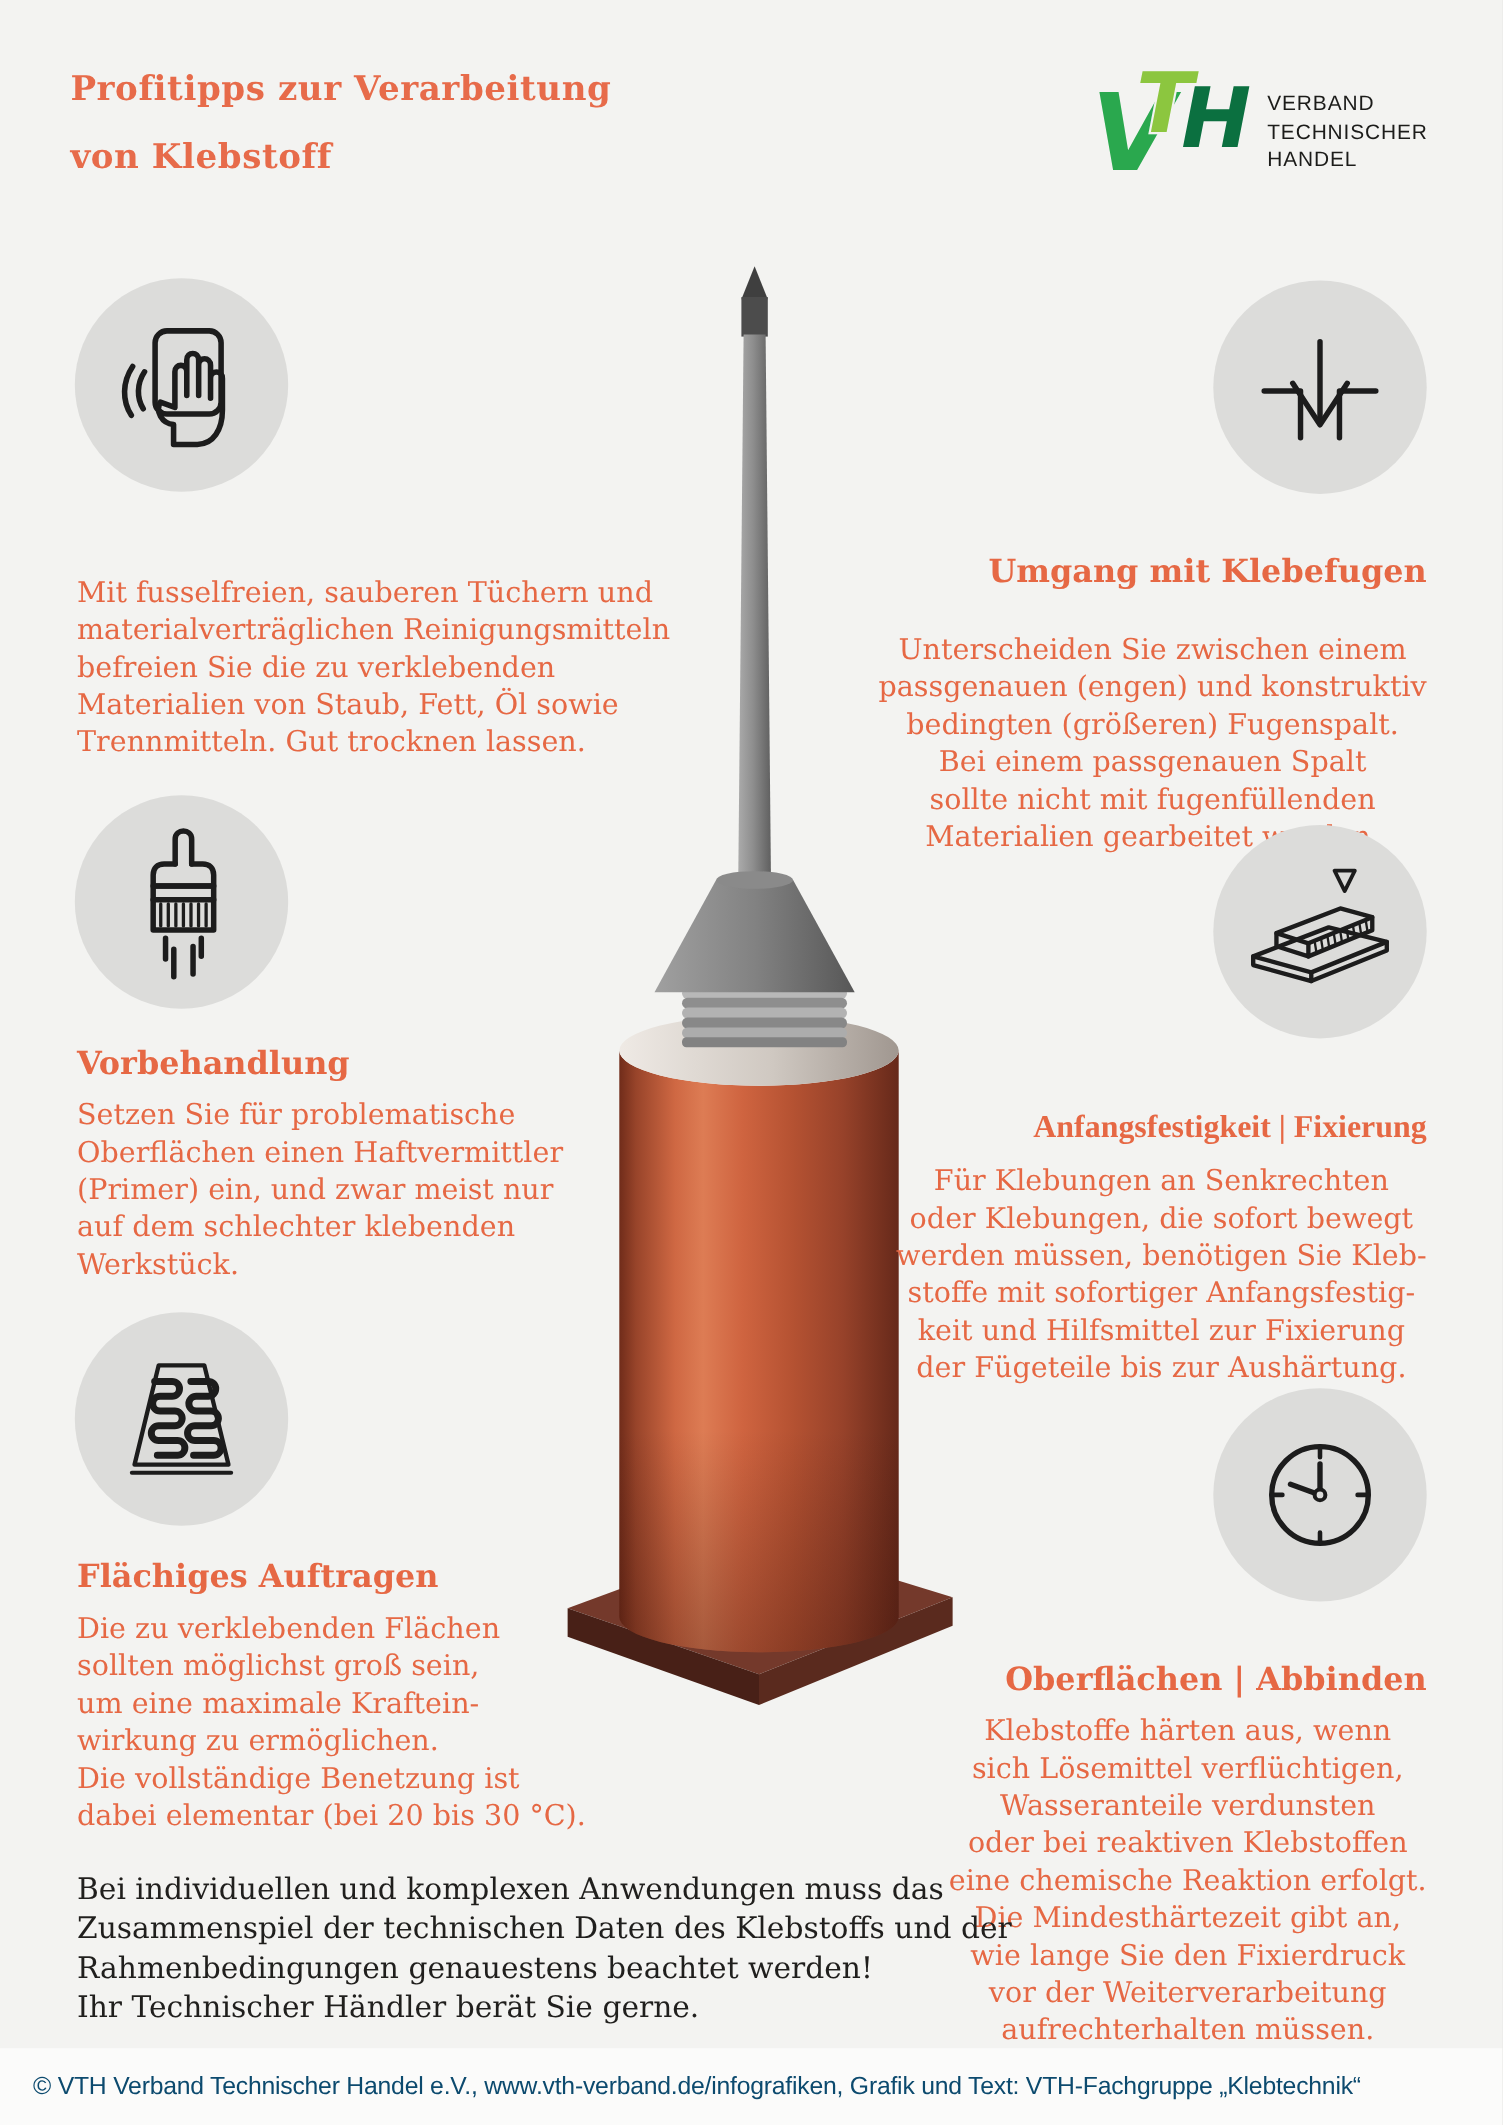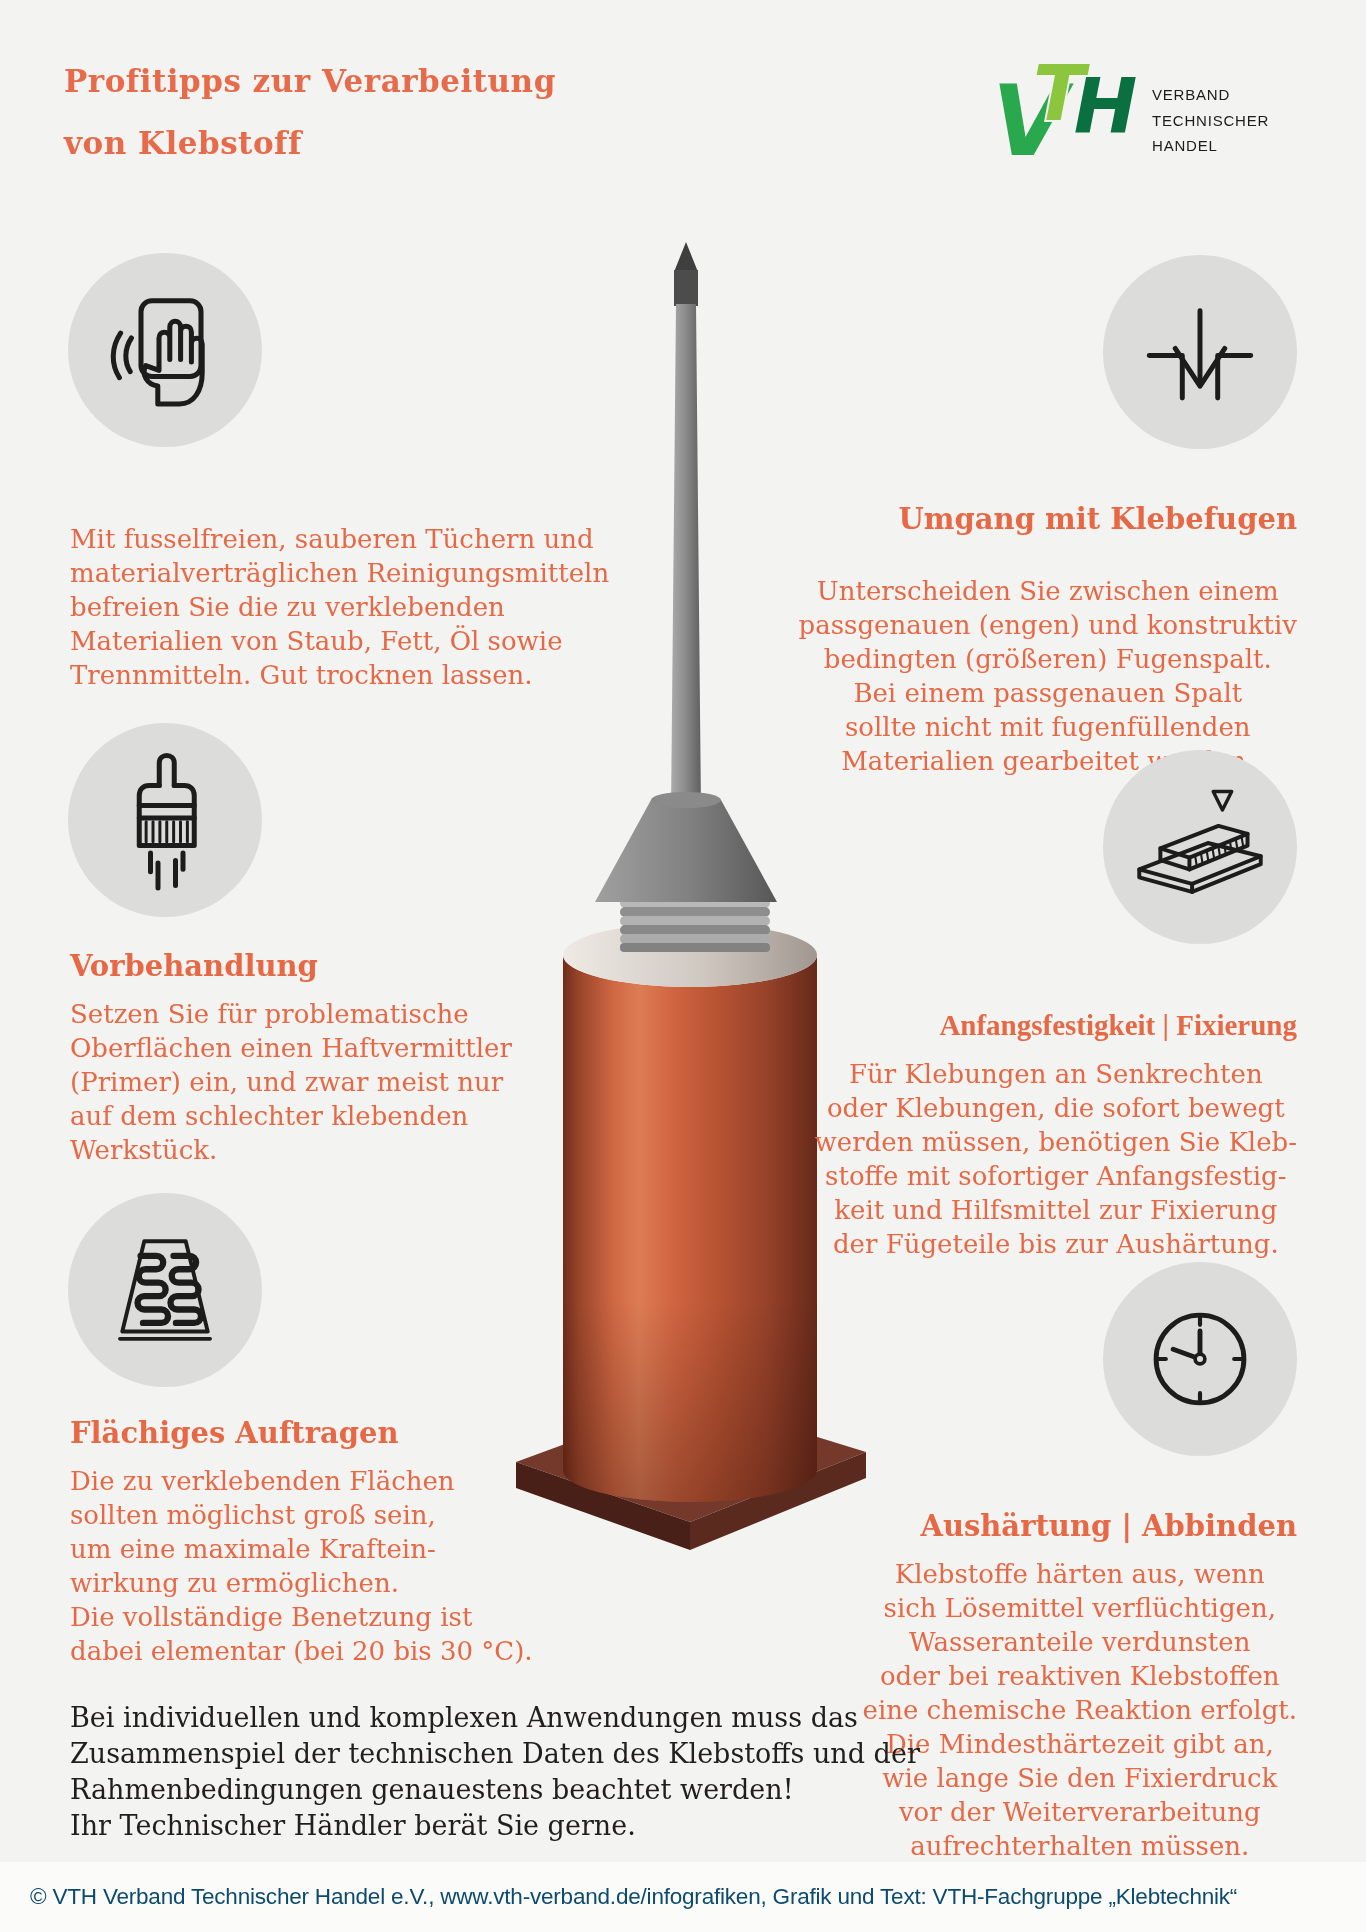--- a/index.html
+++ b/index.html
@@ -10,21 +10,21 @@
     --accent:#e66844;--ink:#1c1c1c;
   }
   .abs{position:absolute;}
   .title{
     left:64px;top:50px;font-size:31px;line-height:62px;
     color:#e76b4a;font-weight:bold;letter-spacing:0.5px;
   }
   .logo-mark{left:996px;top:50px;}
   .logo-text{
     left:1152px;top:82px;font-family:"Liberation Sans",sans-serif;
-    font-size:15px;line-height:25.5px;color:#1c1c1a;letter-spacing:0.8px;
+    font-size:19px;line-height:25.5px;color:#1c1c1a;letter-spacing:0.8px;
   }
   .circle{
     width:194px;height:194px;border-radius:50%;background:#dcdcda;
     display:flex;align-items:center;justify-content:center;
   }
   .sec-heading{font-weight:bold;font-size:29px;color:var(--accent);white-space:pre;}
   .sec-body{font-size:26px;line-height:34px;color:var(--accent);white-space:pre-line;}
   .ralign{text-align:center;margin-top:28px;}
   .note{
     left:70px;top:1700px;font-size:27px;line-height:36px;color:#201f1d;white-space:pre-line;
@@ -225,21 +225,21 @@
 
   <div class="abs circle" style="left:1103px;top:1262px;">
     <svg class="icon" width="122" height="122" viewBox="0 0 100 100" stroke-width="4">
       <circle cx="50" cy="50" r="36"></circle>
       <path d="M50 14 V22 M50 86 V78 M14 50 H22 M86 50 H78" stroke-width="3.4"></path>
       <path d="M50 50 L50 27"></path>
       <path d="M50 50 L28 42"></path>
       <circle cx="50" cy="50" r="4" stroke-width="3" fill="#dcdcda"></circle>
     </svg>
   </div>
-  <div class="abs sec-heading ralign" style="right:69px;top:1481px;">Aushärtung | Abbinden</div>
+  <div class="abs sec-heading ralign" style="right:69px;top:1481px;">Oberflächen | Abbinden</div>
   <div class="abs sec-body ralign" style="right:69px;top:1529px;">Klebstoffe härten aus, wenn
 sich Lösemittel verflüchtigen,
 Wasseranteile verdunsten
 oder bei reaktiven Klebstoffen
 eine chemische Reaktion erfolgt.
 Die Mindesthärtezeit gibt an,
 wie lange Sie den Fixierdruck
 vor der Weiterverarbeitung
 aufrechterhalten müssen.</div>
 

